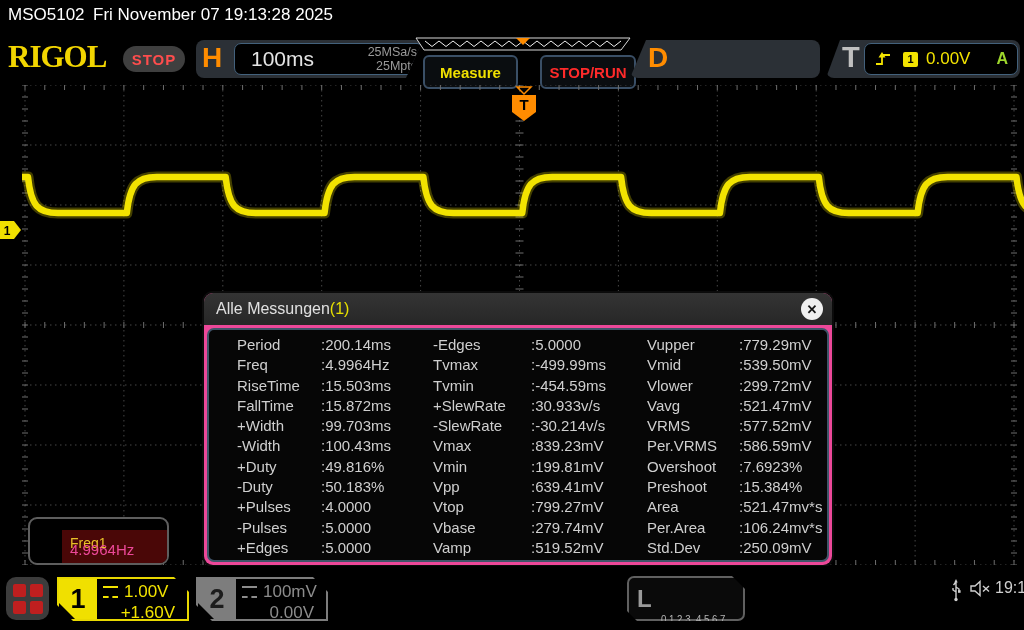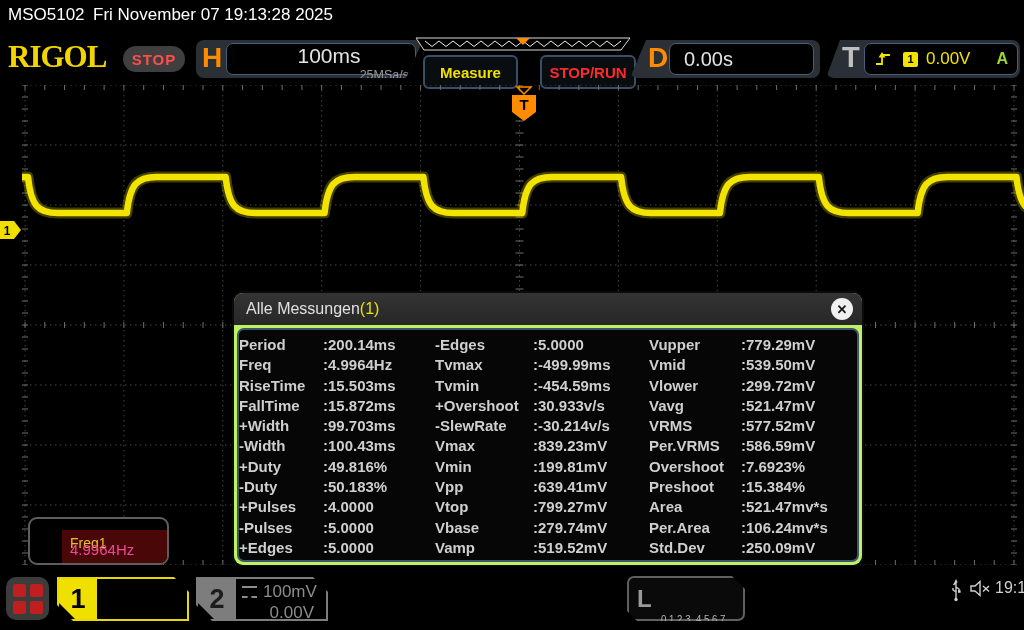--- a/index.html
+++ b/index.html
@@ -20,21 +20,21 @@
              display:flex;align-items:center;justify-content:center;}
   .tgroup{position:absolute;background:#2b3036;border-radius:8px;height:38px;top:10px;}
   .hgroup{left:196px;width:227px;clip-path:polygon(0 0,100% 0,calc(100% - 17px) 100%,0 100%);}
   .dgroup{left:630px;width:190px;clip-path:polygon(16px 0,100% 0,100% 100%,0 100%);}
   .ttgroup{left:826px;width:194px;clip-path:polygon(14px 0,100% 0,100% 100%,0 100%);}
   .glabel{position:absolute;top:2px;font-weight:bold;font-size:28px;}
   .glabel.orange{color:#ff8c00;}
   .glabel.gray{color:#c0c0c0;font-size:29px;top:1px;}
   .ibox{position:absolute;top:3px;height:30px;background:#000;border:1px solid #43617c;
         border-radius:7px;display:flex;align-items:center;}
-  .h-inner{left:30px;width:188px;flex-direction:column;}
+  .h-inner{left:38px;width:188px;}
   .tb-main{color:#e4e4e4;font-size:21px;margin-left:16px;}
   .tb-rate{margin-left:auto;margin-right:6px;text-align:right;color:#9a9a9a;font-size:12.5px;line-height:1.12;}
   .d-inner{left:39px;width:143px;}
   .d-val{color:#e4e4e4;font-size:20px;margin-left:14px;}
   .t-inner{left:38px;width:152px;}
   .trig-badge{width:15px;height:15px;background:#f2e300;border-radius:2px;color:#000;
               font-size:11px;font-weight:bold;display:flex;align-items:center;justify-content:center;
               margin-left:10px;}
   .trig-level{color:#f2e300;font-size:17px;margin-left:8px;}
   .trig-mode{color:#9dd62c;font-size:16px;font-weight:bold;margin-left:auto;margin-right:9px;}
@@ -44,34 +44,34 @@
   .measure-btn{left:423px;width:95px;color:#f0e000;}
   .stoprun-btn{left:540px;width:96px;color:#ff2a2a;}
   .overview{position:absolute;left:415px;top:7px;}
 
   
   .grat{position:absolute;left:0;top:85px;}
   .dot{stroke:#464646;stroke-width:1;stroke-dasharray:1.5 3.5;}
   .tick{stroke:#6e6e6e;stroke-width:1;}
 
   
-  .mpanel{position:absolute;left:234px;top:293px;width:628px;height:272px;background:#bef264;
+  .mpanel{position:absolute;left:204px;top:293px;width:628px;height:272px;background:#ec4899;
           border-radius:9px;box-shadow:0 0 0 2px #0b0b0b;}
   .mpanel-head{position:absolute;left:0;top:0;right:0;height:32px;
                background:linear-gradient(#343434,#272727);border-radius:9px 9px 0 0;}
   .mtitle{position:absolute;left:12px;top:7px;font-size:16px;color:#e0e0e0;}
   .mcount{color:#e8e000;}
   .mclose{position:absolute;right:9px;top:5px;width:22px;height:22px;border-radius:50%;
           background:#f0f0f0;color:#141414;font-size:13px;font-weight:bold;
           display:flex;align-items:center;justify-content:center;}
   .mpanel-body{position:absolute;left:3px;right:3px;top:35px;bottom:3px;background:#060606;
                border:2px solid #3f5469;border-radius:7px;box-sizing:border-box;
-               padding:6px 0 0 0;display:grid;
+               padding:6px 0 0 28px;display:grid;
                grid-template-columns:84px 112px 98px 116px 92px 106px;
-               grid-auto-rows:20.3px;color:#cfcfcf;font-size:15px;font-weight:bold;}
+               grid-auto-rows:20.3px;color:#cfcfcf;font-size:15px;}
 
   
   .freq-badge{position:absolute;left:28px;top:517px;width:137px;height:44px;background:#000;
               border:2px solid #5e5e5e;border-radius:9px;overflow:hidden;}
   .freq-red{position:absolute;left:32px;top:0;right:0;bottom:0;background:#4a0707;margin-top:11px;}
   .freq-name{position:absolute;left:8px;top:5px;font-size:14px;color:#e8c128;}
   .freq-val{position:absolute;left:8px;bottom:5px;font-size:15px;color:#ec4899;}
 
   
   .bottombar{position:absolute;left:0;top:566px;width:1024px;height:64px;background:#000;}
@@ -134,23 +134,20 @@
       <path d="M1,1 H215 L206,13 H9 Z" fill="#000" stroke="#d8d8d8" stroke-width="1"></path>
       <polyline id="zigzag" fill="none" stroke="#f0f0f0" stroke-width="1" points="10,4 17,9.5 24,4 31,9.5 38,4 45,9.5 52,4 59,9.5 66,4 73,9.5 80,4 87,9.5 94,4 101,9.5 108,4 115,9.5 122,4 129,9.5 136,4 143,9.5 150,4 157,9.5 164,4 171,9.5 178,4 185,9.5 192,4 199,9.5 206,4"></polyline>
       <polygon points="101,1 115,1 108,8" fill="#ff8c00"></polygon>
     </svg>
 
     <div class="tool-btn measure-btn">Measure</div>
     <div class="tool-btn stoprun-btn">STOP/RUN</div>
 
     <div class="tgroup dgroup">
       <div class="glabel orange" style="left:18px;">D</div>
-      <div class="ibox d-inner">
-        <span class="d-val">0.00s</span>
-      </div>
     </div>
 
     <div class="tgroup ttgroup">
       <div class="glabel gray" style="left:16px;">T</div>
       <div class="ibox t-inner">
         <svg width="20" height="16" style="margin-left:8px;">
           <path d="M3 13 H9 V4 H17" stroke="#f2e300" fill="none" stroke-width="1.8"></path>
           <polygon points="9,1 5.5,6.5 12.5,6.5" fill="#f2e300"></polygon>
         </svg>
         <span class="trig-badge">1</span>
@@ -493,21 +490,21 @@
         <div>Vmid</div>
         <div>:539.50mV</div>
         <div>RiseTime</div>
         <div>:15.503ms</div>
         <div>Tvmin</div>
         <div>:-454.59ms</div>
         <div>Vlower</div>
         <div>:299.72mV</div>
         <div>FallTime</div>
         <div>:15.872ms</div>
-        <div>+Overshoot</div>
+        <div>+SlewRate</div>
         <div>:30.933v/s</div>
         <div>Vavg</div>
         <div>:521.47mV</div>
         <div>+Width</div>
         <div>:99.703ms</div>
         <div>-SlewRate</div>
         <div>:-30.214v/s</div>
         <div>VRMS</div>
         <div>:577.52mV</div>
         <div>-Width</div>
@@ -559,20 +556,24 @@
   <div class="bottombar">
     <div class="menu-btn">
       <div></div>
         <div></div>
       <div></div>
         <div></div>
     </div>
 
     <div class="ch ch1">
       <div class="ch-tab">1</div>
+      <div class="ch-vals">
+        <div class="ch-row1"><span class="dc-icon"></span><span>1.00V</span></div>
+        <div class="ch-row2">+1.60V</div>
+      </div>
     </div>
 
     <div class="ch ch2">
       <div class="ch-tab">2</div>
       <div class="ch-vals">
         <div class="ch-row1"><span class="dc-icon"></span><span>100mV</span></div>
         <div class="ch-row2">0.00V</div>
       </div>
     </div>
 

